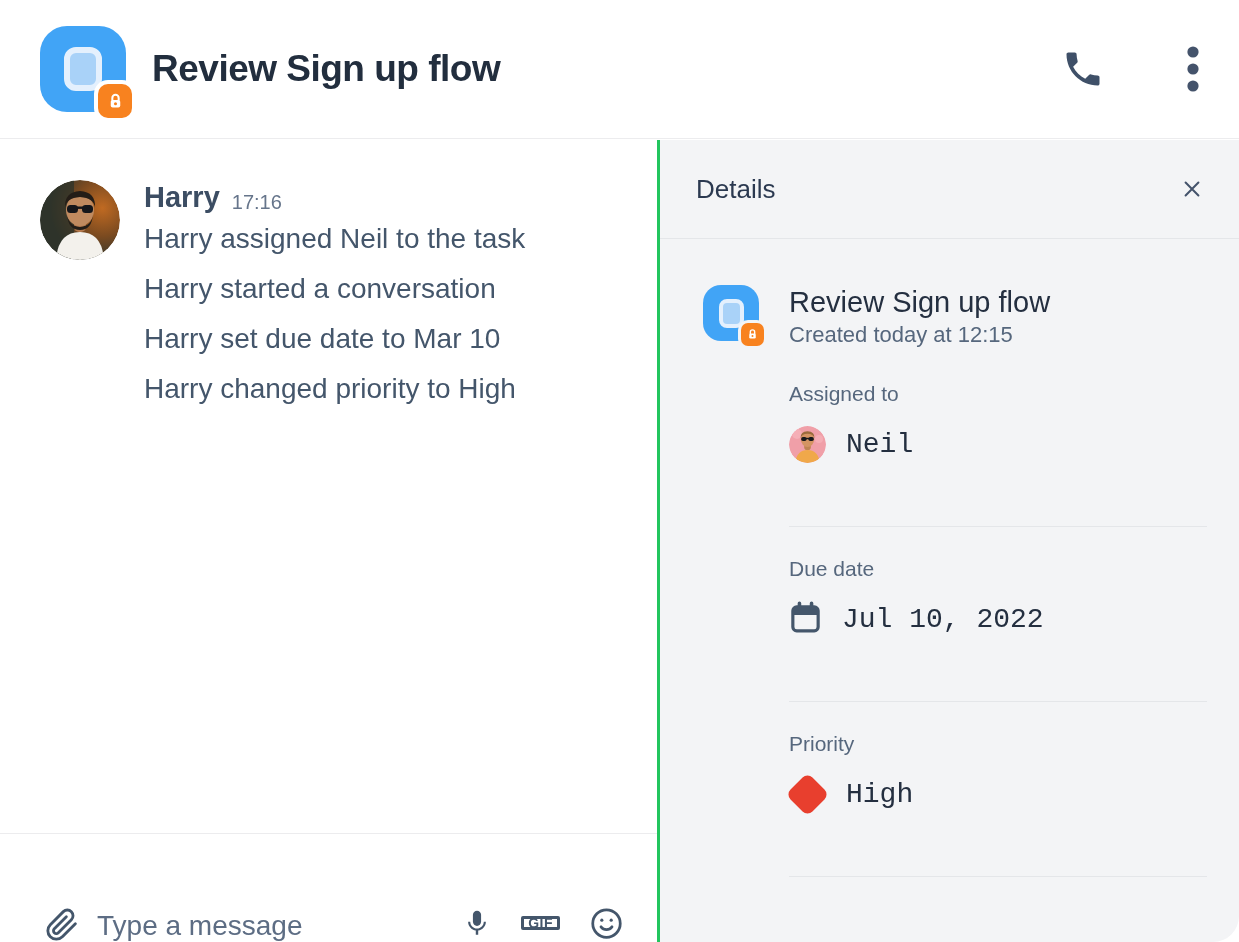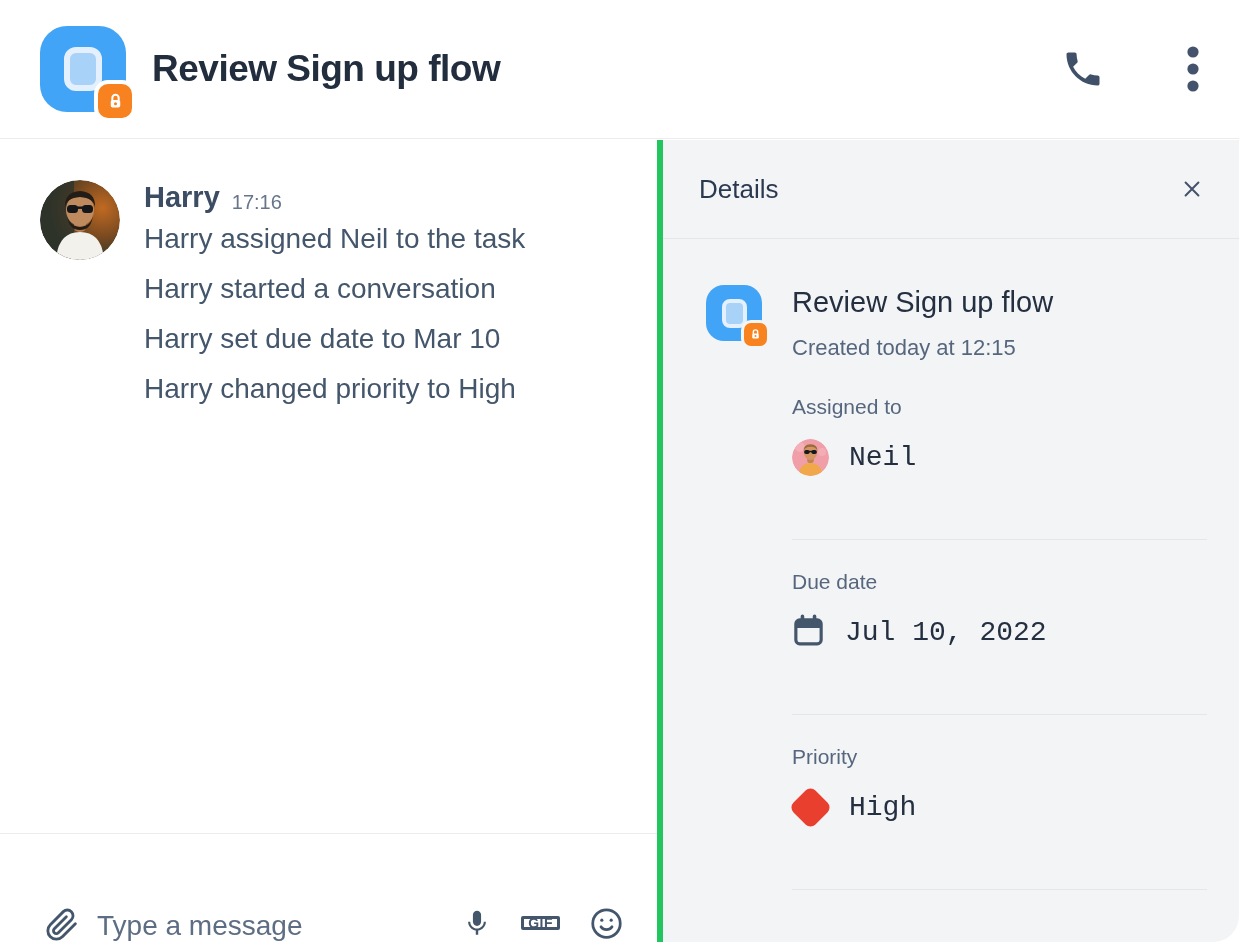--- a/index.html
+++ b/index.html
@@ -66,41 +66,41 @@
   .gif-chip {
     border:3px solid #44566b; border-radius:2px; color:#44566b;
     font-size:14px; font-weight:700; letter-spacing:0.5px;
     padding:3px 4px; line-height:1; display:flex; align-items:center; justify-content:center;
     min-width:34px; height:14px;
   }
 
   
   .details {
     position:absolute; top:140px; left:657px; width:582px; height:802px;
-    background:#f3f4f6; border-left:6px solid #22c55e;
+    background:#f3f4f6; border-left:3px solid #22c55e;
   }
   .details-header {
     height:99px; border-bottom:1px solid #e4e6e9;
     display:flex; align-items:center; justify-content:space-between;
     padding:0 36px 0 36px;
   }
   .details-title { font-size:26px; color:#2b3950; }
   .details-body { padding:46px 32px 0 43px; }
   .task-row { display:flex; align-items:flex-start; }
   .task-icon-wrap { position:relative; width:56px; height:56px; flex:0 0 auto; }
   .task-icon {
     width:56px; height:56px; background:#41a4f6; border-radius:18px;
     display:flex; align-items:center; justify-content:center;
   }
   .task-icon .inner {
     width:25px; height:29px; background:#a9d2f8; border:4px solid #e4f0fd; border-radius:8px;
   }
   .task-text { margin-left:30px; }
   .task-name { font-size:29px; font-weight:400; color:#242f40; line-height:34px; }
-  .task-created { font-size:22px; color:#56677d; margin-top:16px; }
+  .task-created { font-size:22px; color:#56677d; margin-top:3px; }
 
   .fields { margin-left:86px; margin-top:34px; }
   .field { padding-bottom:60px; border-bottom:1px solid #e4e6e9; margin-bottom:30px; }
   .field-label { font-size:21px; color:#56677d; margin-bottom:16px; }
   .field-row { display:flex; align-items:center; min-height:44px; }
   .field-value { font-size:28px; color:#242f40;font-family:Liberation Mono, monospace; }
   .avatar-sm { width:37px; height:37px; border-radius:50%; overflow:hidden; flex:0 0 auto; margin-right:20px; }
   .cal-icon { margin-right:20px; }
   .diamond {
     width:31px; height:31px; background:#e83f2e; border-radius:7px;

